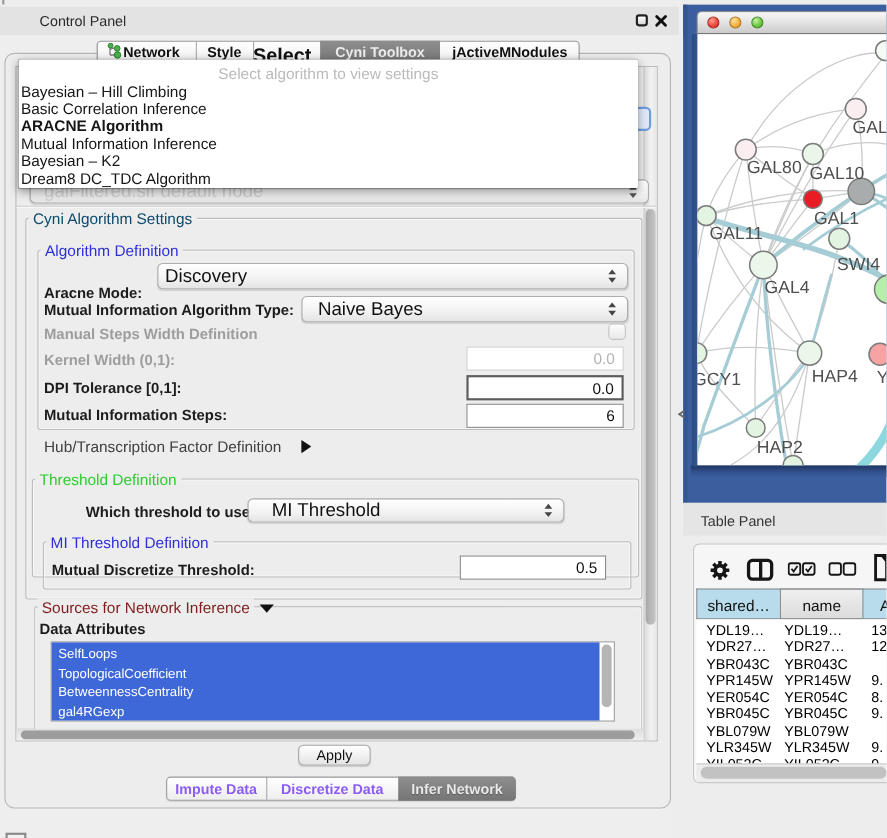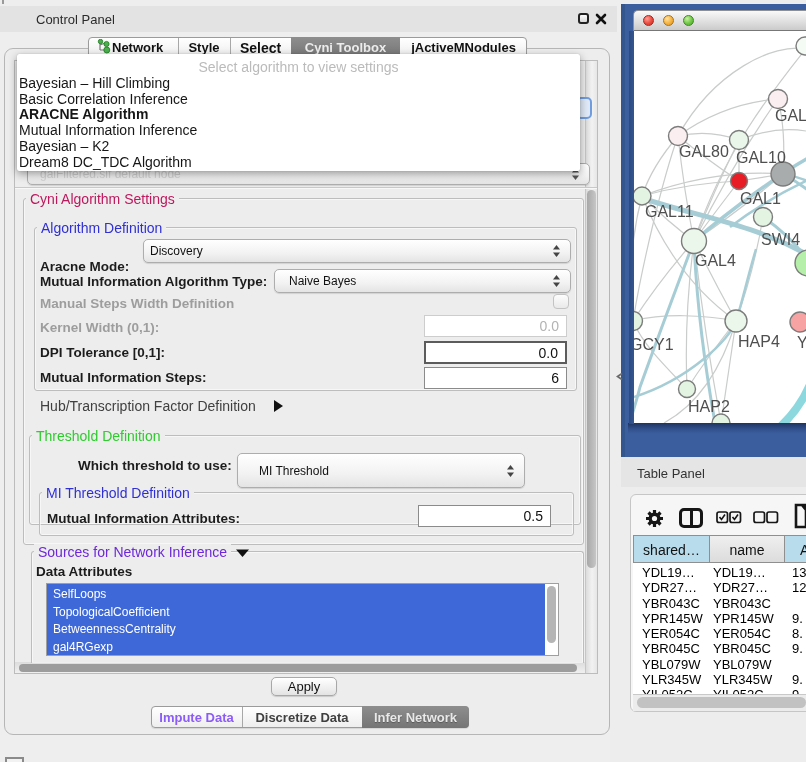--- a/index.html
+++ b/index.html
@@ -3,21 +3,21 @@
 <meta charset="utf-8">
 <style>
   * { margin:0; padding:0; box-sizing:border-box; }
   html,body { width:806px; height:762px; overflow:hidden; }
   body { font-family:"Liberation Sans", sans-serif; background:#eeeeee; position:relative; }
   .abs { position:absolute; }
   .lbl { font-size:13.5px; font-weight:bold; color:#1c1c1c; white-space:nowrap; }
   .dis { color:#9d9d9d; }
   .combo { position:absolute; border:1px solid #adadad; border-radius:5px;
            background:linear-gradient(#ffffff,#f2f2f2 60%,#e4e4e4); box-shadow:0 1px 1px rgba(0,0,0,.12);
-           font-size:12px; color:#111; }
+           font-size:17px; color:#111; }
   .combo .ct { position:absolute; left:23px; top:50%; transform:translateY(-50%); white-space:nowrap; }
   .combo .arr { position:absolute; right:9px; top:50%; transform:translateY(-50%); width:9px; height:14px; }
   .field { position:absolute; background:#fff; font-size:14px; text-align:right; }
   .field span { position:absolute; right:7px; top:50%; transform:translateY(-50%); }
   .group { position:absolute; border:1px solid #bdbdbd; border-radius:3px; box-shadow:inset 0 0 0 1px rgba(255,255,255,.55); }
   .gtitle { position:absolute; top:-8px; background:#ededed; padding:0 4px; font-size:14px; white-space:nowrap; }
 </style>
 </head>
 <body>
 
@@ -38,21 +38,21 @@
 <div class="abs" style="left:230px;top:38px;width:1px;height:19px;background:#a8a8a8;"></div>
 <div class="abs" style="left:291px;top:37px;width:109px;height:21px;background:linear-gradient(#8e8e8e,#757575);"></div>
 <svg class="abs" style="left:97px;top:39px;" width="14" height="15" viewBox="0 0 14 15">
   <path d="M3 3 L3 11 M3 11 L9 11 M3 6 L8 4" stroke="#7b7b7b" stroke-width="1.2" fill="none"></path>
   <circle cx="3.5" cy="2.5" r="2.2" fill="#4caf50" stroke="#1c7a1c" stroke-width="0.8"></circle>
   <circle cx="9.5" cy="5" r="2.6" fill="#4caf50" stroke="#1c7a1c" stroke-width="0.8"></circle>
   <circle cx="9.8" cy="11" r="3" fill="#4caf50" stroke="#1c7a1c" stroke-width="0.8"></circle>
 </svg>
 <div class="abs" style="left:112px;top:40px;font-size:13px;font-weight:700;color:#111;">Network</div>
 <div class="abs" style="left:178px;top:40px;width:52px;text-align:center;font-size:13px;font-weight:700;color:#111;">Style</div>
-<div class="abs" style="left:230px;top:40px;width:61px;text-align:center;font-size:14px;font-weight:700;color:#111;">Select</div>
+<div class="abs" style="left:230px;top:40px;width:61px;font-size:18px;font-weight:700;color:#111;">Select</div>
 <div class="abs" style="left:291px;top:40px;width:109px;text-align:center;font-size:13px;font-weight:700;color:#ededed;">Cyni Toolbox</div>
 <div class="abs" style="left:400px;top:40px;width:127px;text-align:center;font-size:13px;font-weight:700;color:#111;">jActiveMNodules</div>
 
 <div class="abs" style="left:14px;top:60px;width:584px;height:614px;border:1px solid #bcbcbc;background:#ededed;"></div>
 
 <div class="abs" style="left:585px;top:61px;width:12px;height:612px;background:linear-gradient(90deg,#dcdcdc,#f2f2f2 55%,#e6e6e6);border-left:1px solid #c6c6c6;"></div>
 <div class="abs" style="left:586.5px;top:190px;width:9px;height:378px;border-radius:5px;background:linear-gradient(90deg,#a8a8a8,#c6c6c6);"></div>
 
 <div class="abs" style="left:15px;top:662px;width:570px;height:11px;background:linear-gradient(#dcdcdc,#f0f0f0);"></div>
 <div class="abs" style="left:19px;top:663.5px;width:558px;height:8px;border-radius:4px;background:#9d9d9d;"></div>
@@ -74,21 +74,21 @@
 <b>ARACNE Algorithm</b><br>
 Mutual Information Inference<br>
 Bayesian – K2<br>
 Dream8 DC_TDC Algorithm
 </div>
 
 <div class="abs" style="left:15px;top:187px;width:582px;height:1px;background:#c9c9c9;"></div>
 <div class="abs" style="left:15px;top:188px;width:582px;height:1px;background:#f8f8f8;"></div>
 
 <div class="group" style="left:23px;top:198px;width:561px;height:347px;">
-  <span class="gtitle" style="left:2px;color:#be185d;text-align:center;">Cyni Algorithm Settings</span>
+  <span class="gtitle" style="left:2px;color:#0c4a6e;text-align:center;">Cyni Algorithm Settings</span>
 </div>
 
 <div class="group" style="left:34px;top:227px;width:543px;height:164px;">
   <span class="gtitle" style="left:2px;color:#2f2fd6;">Algorithm Definition</span>
 </div>
 
 <div class="lbl abs" style="left:40px;top:243px;margin-top:16px;">Aracne Mode:</div>
 <div class="combo" style="left:143px;top:239px;width:428px;height:24px;">
     <span class="ct" style="left:6px;">Discovery</span>
   <svg class="arr" viewBox="0 0 9 14">
@@ -126,56 +126,56 @@
 
 <div class="abs" style="left:40px;top:398px;font-size:14px;color:#404040;">Hub/Transcription Factor Definition</div>
 <svg class="abs" style="left:272px;top:399px;" width="12" height="14" viewBox="0 0 12 14">
     <path d="M2 1 L11 7 L2 13 Z" fill="#111"></path>
   </svg>
 
 <div class="group" style="left:29px;top:435px;width:552px;height:90px;">
   <span class="gtitle" style="left:2px;color:#2fcb2f;">Threshold Definition</span>
 </div>
 <div class="lbl abs" style="left:78px;top:458px;">Which threshold to use:</div>
-<div class="combo" style="left:237px;top:453px;width:288px;height:35px;">
+<div class="combo" style="left:225px;top:453px;width:288px;height:22px;">
     <span class="ct" style="left:21px;">MI Threshold</span>
   <svg class="arr" viewBox="0 0 9 14">
       <path d="M4.5 1 L8 5.4 L1 5.4 Z" fill="#444"></path>
       <path d="M4.5 13 L8 8.6 L1 8.6 Z" fill="#444"></path>
     </svg>
 </div>
 
 <div class="group" style="left:39px;top:492px;width:535px;height:44px;">
   <span class="gtitle" style="left:2px;color:#2f2fd6;">MI Threshold Definition</span>
 </div>
-<div class="lbl abs" style="left:47px;top:511px;">Mutual Information Attributes:</div>
+<div class="lbl abs" style="left:47px;top:511px;">Mutual Discretize Threshold:</div>
 <div class="field" style="left:418px;top:505px;width:133px;height:22px;border:1px solid #8b8b8b;">
     <span style="color:#111;">0.5</span>
   </div>
 
 <div class="group" style="left:31px;top:551px;width:553px;height:112px;border-bottom:none;border-bottom-left-radius:0;border-bottom-right-radius:0;">
-  <span class="gtitle" style="left:2px;color:#6d28d9;">Sources for Network Inference</span>
+  <span class="gtitle" style="left:2px;color:#7f1d1d;">Sources for Network Inference</span>
 </div>
 <svg class="abs" style="left:235px;top:548px;" width="15" height="10" viewBox="0 0 15 10">
     <path d="M1 1.5 L14 1.5 L7.5 9 Z" fill="#111"></path>
   </svg>
 <div class="lbl abs" style="left:36px;top:564px;">Data Attributes</div>
 
 <div class="abs" style="left:46px;top:583px;width:513px;height:73px;border:1px solid #9f9f9f;background:#ffffff;"></div>
 <div class="abs" style="left:47px;top:584px;width:498px;height:71px;background:#3e68d8;"></div>
 <div class="abs" style="left:53px;top:586px;font-size:12px;color:#ffffff;line-height:17.6px;">SelfLoops<br>TopologicalCoefficient<br>BetweennessCentrality<br>gal4RGexp</div>
 <div class="abs" style="left:546.5px;top:586px;width:9px;height:57px;border-radius:5px;background:#b5b5b5;"></div>
 
 <div class="abs" style="left:271px;top:677px;width:66px;height:19px;border:1px solid #a8a8a8;border-radius:5px;background:linear-gradient(#ffffff,#efefef 60%,#e3e3e3);box-shadow:0 1px 1px rgba(0,0,0,.15);text-align:center;font-size:13px;color:#111;line-height:17px;">Apply</div>
 
 <div class="abs" style="left:151px;top:706px;width:318px;height:22px;border:1px solid #9b9b9b;border-radius:4px;background:linear-gradient(#ffffff,#eeeeee);box-shadow:0 1px 1px rgba(0,0,0,.1);"></div>
 <div class="abs" style="left:242px;top:707px;width:1px;height:20px;background:#a8a8a8;"></div>
 <div class="abs" style="left:362px;top:706px;width:107px;height:22px;background:linear-gradient(#8e8e8e,#757575);border-radius:0 4px 4px 0;"></div>
 <div class="abs" style="left:151px;top:710px;width:91px;text-align:center;font-size:13px;font-weight:700;color:#8b5cf6;">Impute Data</div>
-<div class="abs" style="left:242px;top:710px;width:120px;text-align:center;font-size:13px;font-weight:700;color:#404040;">Discretize Data</div>
+<div class="abs" style="left:242px;top:710px;width:120px;text-align:center;font-size:13px;font-weight:700;color:#8b5cf6;">Discretize Data</div>
 <div class="abs" style="left:362px;top:710px;width:107px;text-align:center;font-size:13px;font-weight:700;color:#e9e9e9;text-shadow:0 1px 1px rgba(0,0,0,.3);">Infer Network</div>
 
 <div class="abs" style="left:5px;top:757px;width:19px;height:12px;border:2px solid #8a8a8a;background:#f2f2f2;"></div>
 
 <div class="abs" style="left:621px;top:4px;width:185px;height:454px;background:#3b5f9e;"></div>
 <div class="abs" style="left:621px;top:4px;width:4px;height:454px;background:#34568f;"></div>
 <div class="abs" style="left:621px;top:0;width:185px;height:4px;background:#ededed;"></div>
 <div class="abs" style="left:610px;top:32px;width:11px;height:730px;background:#ededed;"></div>
 <svg class="abs" style="left:616px;top:373px;" width="7" height="7" viewBox="0 0 7 7">
     <path d="M6 0.5 L1.5 3.5 L6 6.5" stroke="#6b6b6b" stroke-width="1.8" fill="none"></path>

